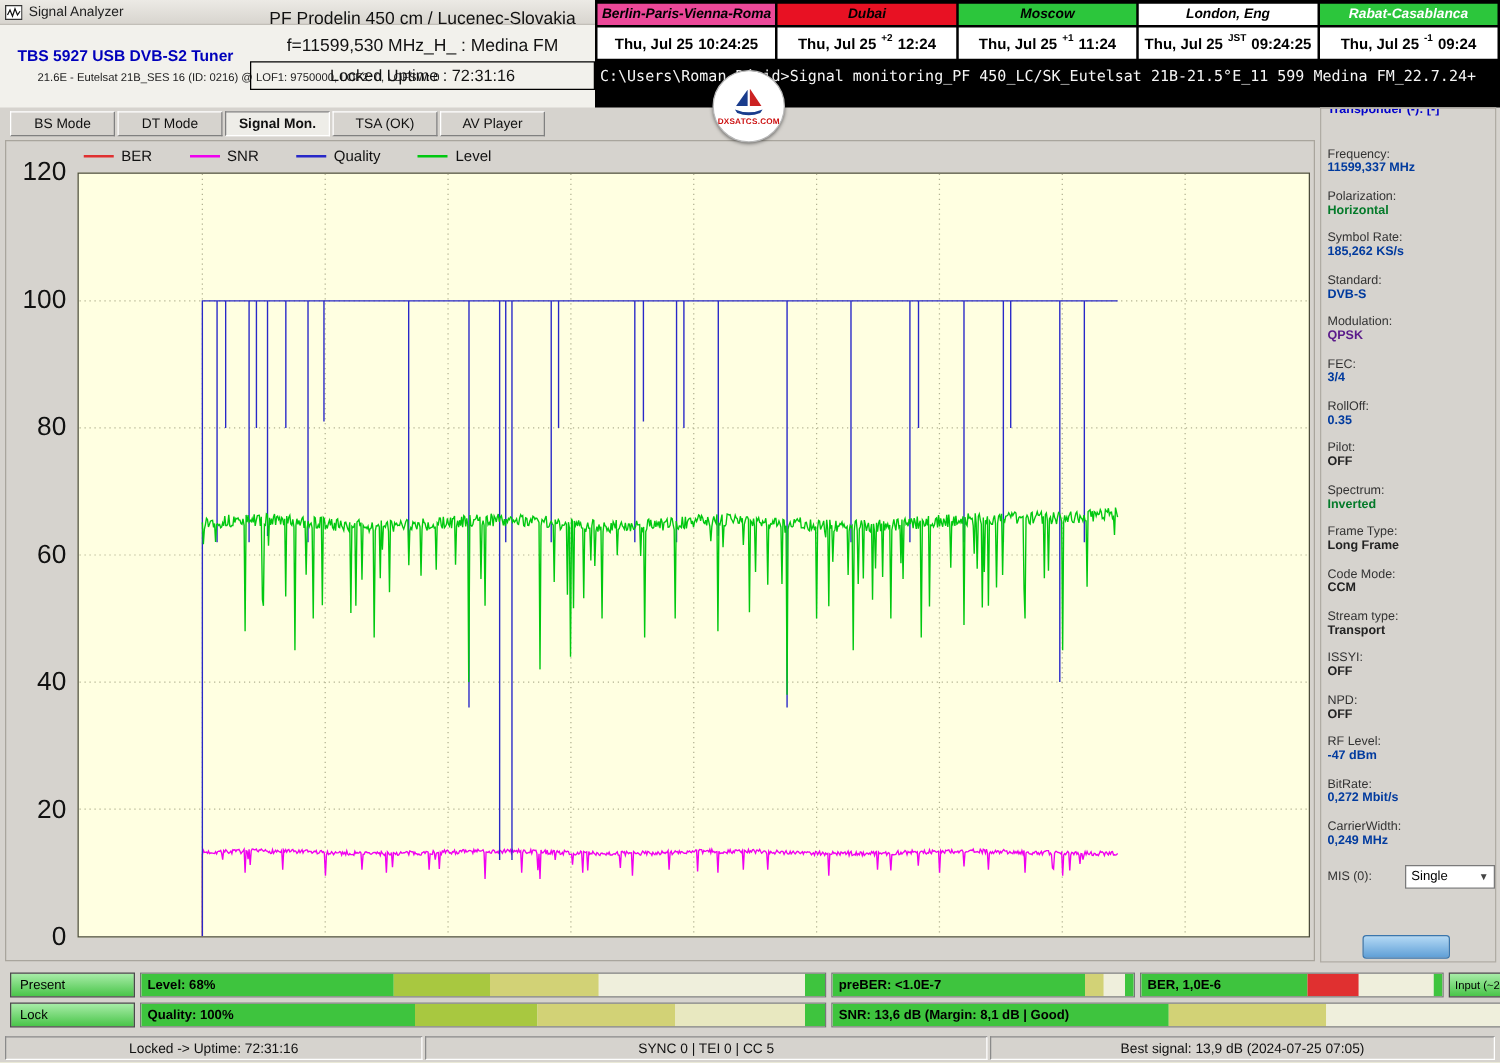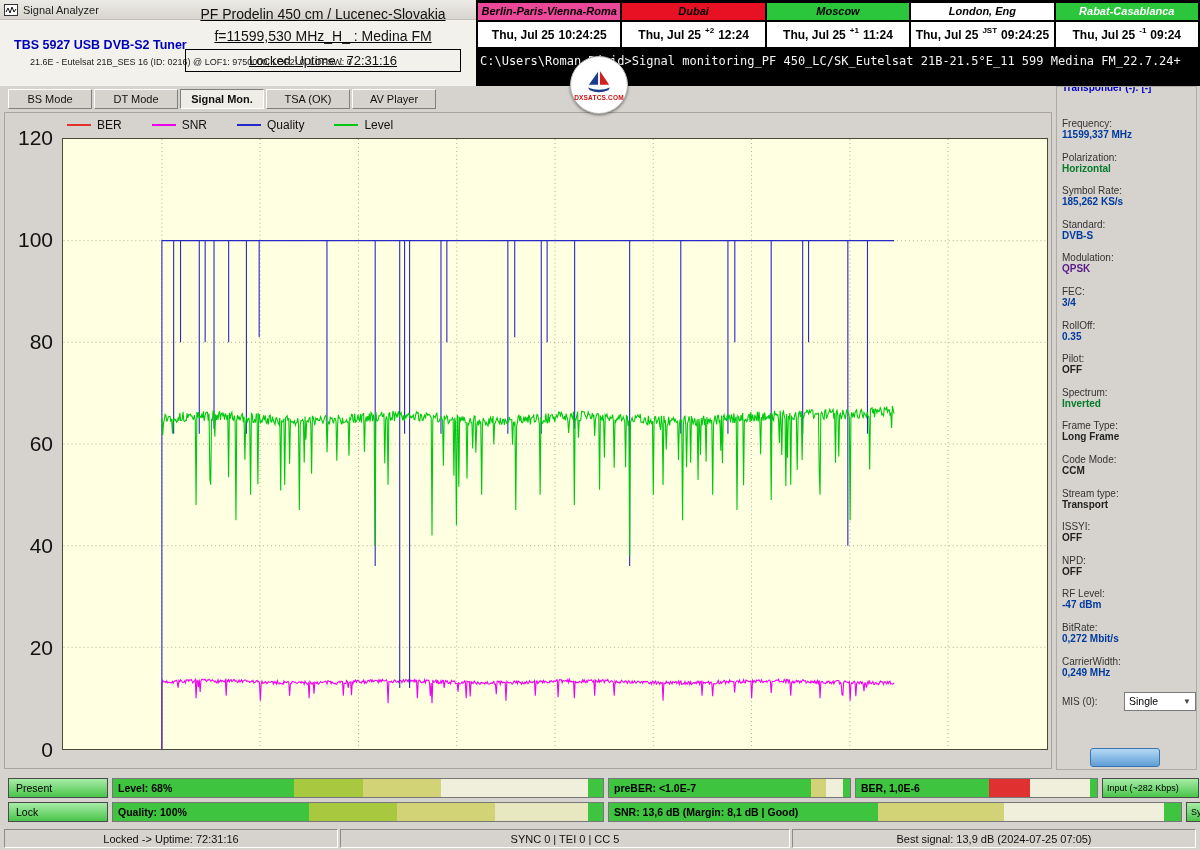--- a/index.html
+++ b/index.html
@@ -9,21 +9,21 @@
     overflow: hidden;
   }
   
   .titlebar { position:absolute; left:0; top:0; width:476px; height:20px;
     background:linear-gradient(#eceae5,#d8d5cf); border-bottom:1px solid #c2bfb8;
     display:flex; align-items:center; gap:5px; padding-left:4px; }
   .titlebar .t-text { font-size:11px; color:#222; }
   .header-bg { position:absolute; left:0; top:20px; width:476px; height:66px; background:#f2f1ec; }
   .tuner-title { position:absolute; left:14px; top:38px; font-size:12.5px; font-weight:bold; color:#0000bb; }
   .tuner-sub   { position:absolute; left:30px; top:57px; font-size:9px; color:#222; }
-  .center-block{ position:absolute; left:185px; top:6px; width:276px; text-align:center;text-decoration:underline; }
+  .center-block{ position:absolute; left:200px; top:6px; width:276px; text-align:center; }
   .dish-title  { font-size:14px; color:#111; }
   .freq-line   { font-size:14px; color:#111; margin-top:6px; }
   .uptime-box  { margin:5px auto 0; border:1px solid #000; font-size:13px; color:#111; padding:3px 0; width:100%; }
   
   .clock-panel { position:absolute; left:476px; top:0; width:724px; height:86px; background:#000; padding:3px 2px 0; }
   .clock-grid  { display:grid; grid-template-columns:repeat(5,1fr); gap:2px; }
   .clock-head  { height:17px; line-height:17px; text-align:center; font-size:11px; font-weight:bold;
                  font-style:italic; white-space:nowrap; overflow:hidden; }
   .clock-time  { height:25px; background:#fff; display:flex; align-items:center; justify-content:center;
                  gap:4px; font-size:12px; font-weight:bold; color:#000; white-space:nowrap; }
@@ -73,21 +73,21 @@
   #srow1 { top:778px; } #srow2 { top:802px; }
   .status-btn { width:100px; height:20px; background:linear-gradient(#a8eca8,#49c549);
                 border:1px solid #4a4a4a; font-size:10.5px; display:flex; align-items:center;
                 padding-left:7px; color:#000; white-space:nowrap; }
   [data-name="input-indicator"], [data-name="sync-ts-indicator"] { width:97px; font-size:9px; padding-left:4px; }
   .status-bar { position:relative; height:20px; border:1px solid #777; background:#f4f4ec; overflow:hidden; }
   .bar-fill { position:absolute; top:0; left:0; right:0; bottom:0; display:flex; }
   .bar-fill div { height:100%; }
   .bar-label { position:absolute; left:5px; top:0; line-height:18px; font-size:10.5px; font-weight:600;
                color:#000; z-index:2; white-space:nowrap; }
-  [data-name="level-bar"], [data-name="quality-bar"] { width:492px; }
+  [data-name="level-bar"], [data-name="quality-bar"] { width:549px; }
   [data-name="preber-bar"], [data-name="ber-bar"] { width:243px; }
   [data-name="snr-bar"] { width:574px; }
   
   .statusbar { position:absolute; left:0; top:827px; width:1200px; height:23px; }
   .sb-cell { position:absolute; top:2px; height:19px; border:1px solid;
              border-color:#8a8a8a #fff #fff #8a8a8a; font-size:11px; display:flex;
              align-items:center; justify-content:center; color:#111; }
   #sbc0 { left:4px;  width:334px; }
   #sbc1 { left:340px; width:450px; }
   #sbc2 { left:792px; width:404px; }

